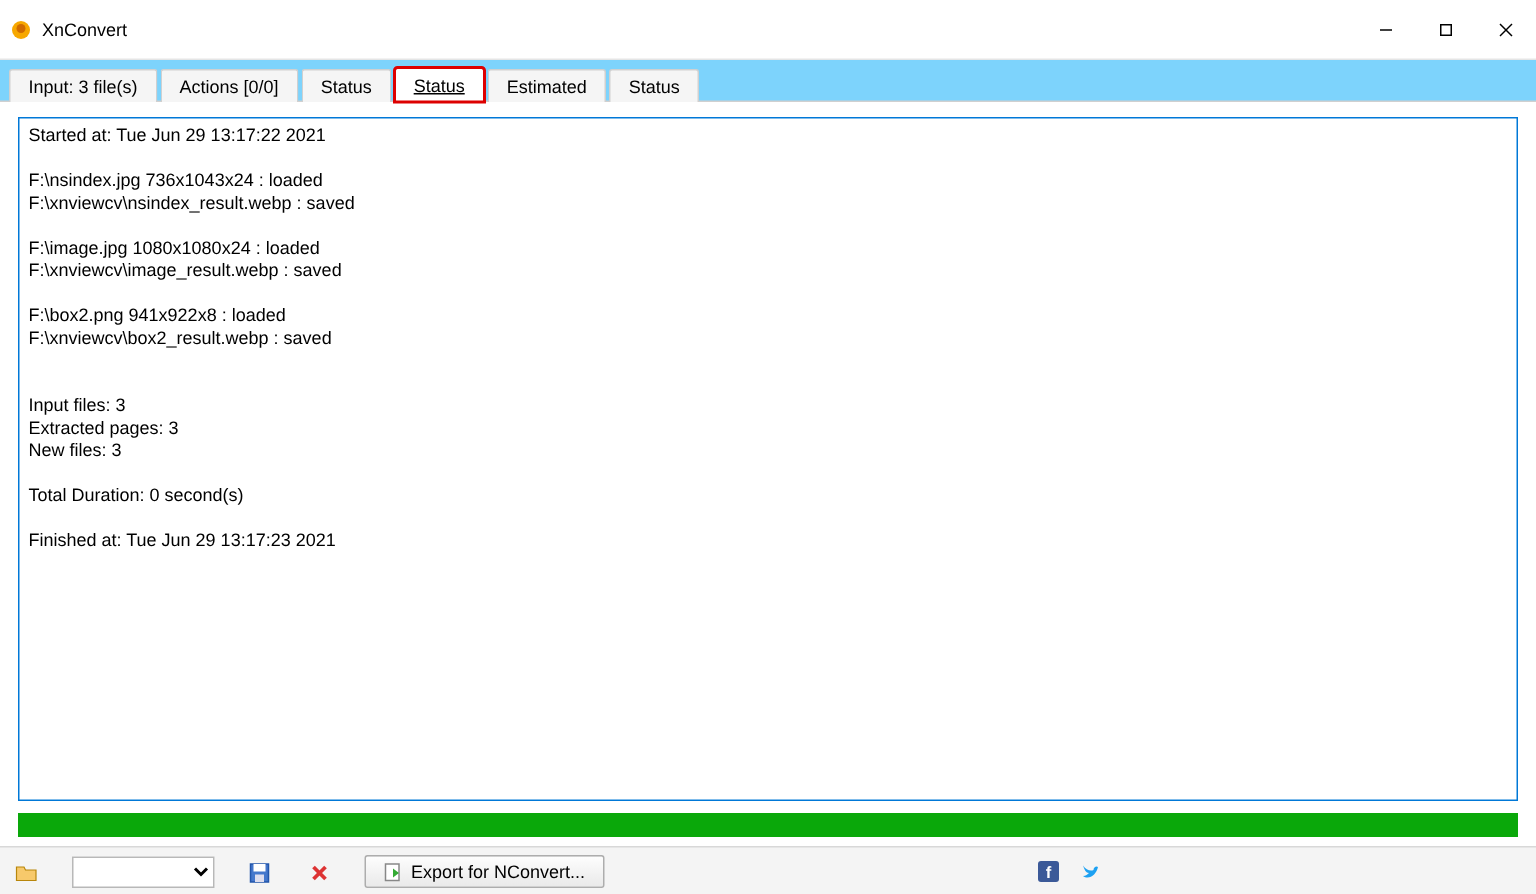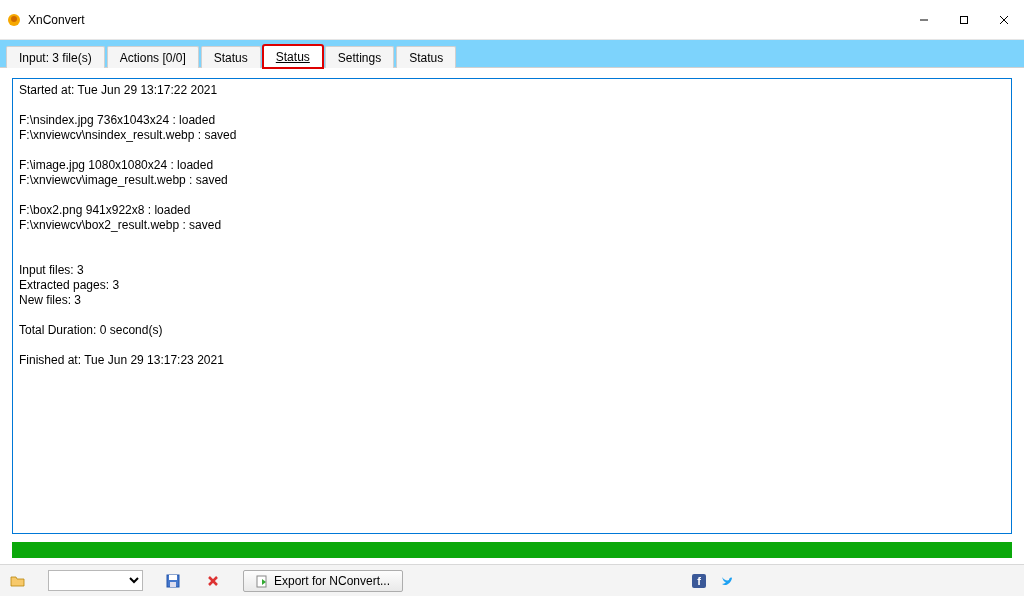--- a/index.html
+++ b/index.html
@@ -110,21 +110,21 @@
 
 .bottom-bar {
   border-top: 1px solid #d8d8d8;
   background: #f4f4f4;
   height: 32px;
   display: flex;
   align-items: center;
   padding: 0 8px;
   gap: 6px;
 }
-.bottom-bar .left { display: flex; align-items: center; gap: 20px; flex: 0 0 auto; }
+.bottom-bar .left { display: flex; align-items: flex-end; gap: 20px; flex: 0 0 auto; }
 .bottom-bar .social { display: flex; align-items: center; gap: 8px; margin-left: auto; margin-right: auto; }
 .bottom-bar .right { display: flex; align-items: center; gap: 6px; flex: 0 0 auto; }
 
 .icon-btn {
   width: 20px; height: 20px;
   display: flex; align-items: center; justify-content: center;
   cursor: pointer;
   border: 1px solid transparent;
   border-radius: 2px;
 }
@@ -179,21 +179,21 @@
         </svg>
     </div>
   </div>
 </div>
 
 <div class="tabs">
   <div class="tab">Input: 3 file(s)</div>
   <div class="tab">Actions [0/0]</div>
   <div class="tab">Status</div>
   <div class="tab active highlighted">Status</div>
-  <div class="tab">Settings</div>
+  <div class="tab">Estimated</div>
   <div class="tab">Status</div>
 </div>
 
 <div class="content">
   <div class="log-box">Started at: Tue Jun 29 13:17:22 2021
 
 F:\nsindex.jpg 736x1043x24 : loaded
 F:\xnviewcv\nsindex_result.webp : saved
 
 F:\image.jpg 1080x1080x24 : loaded

